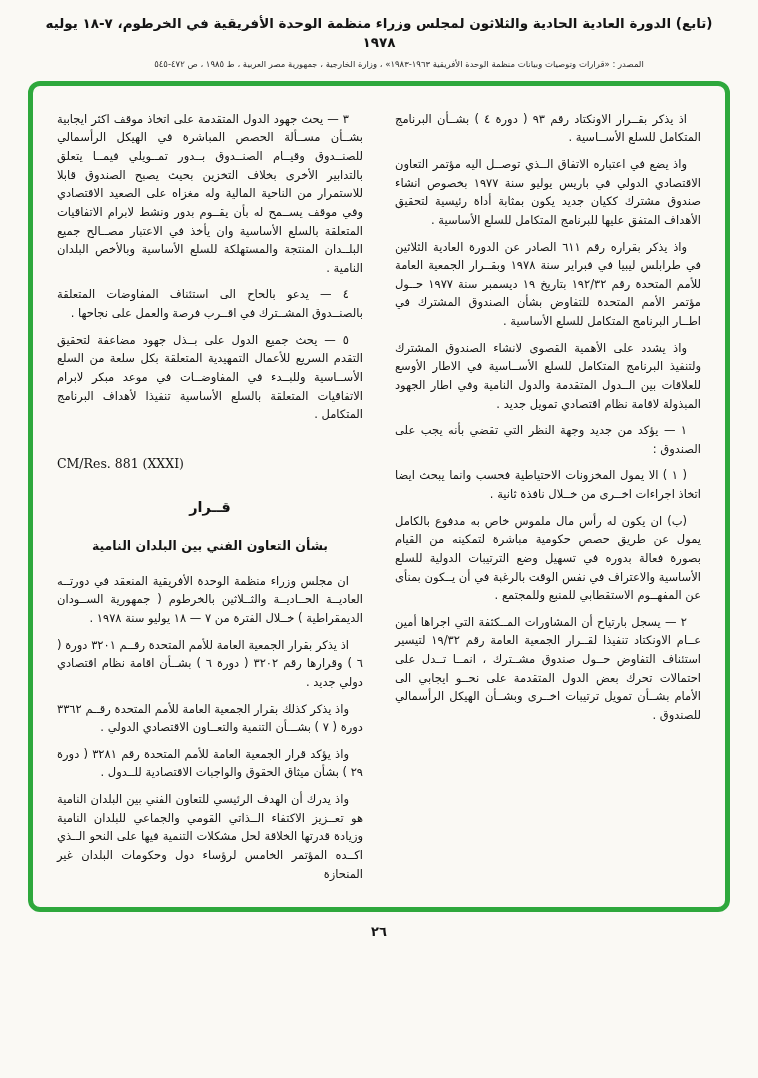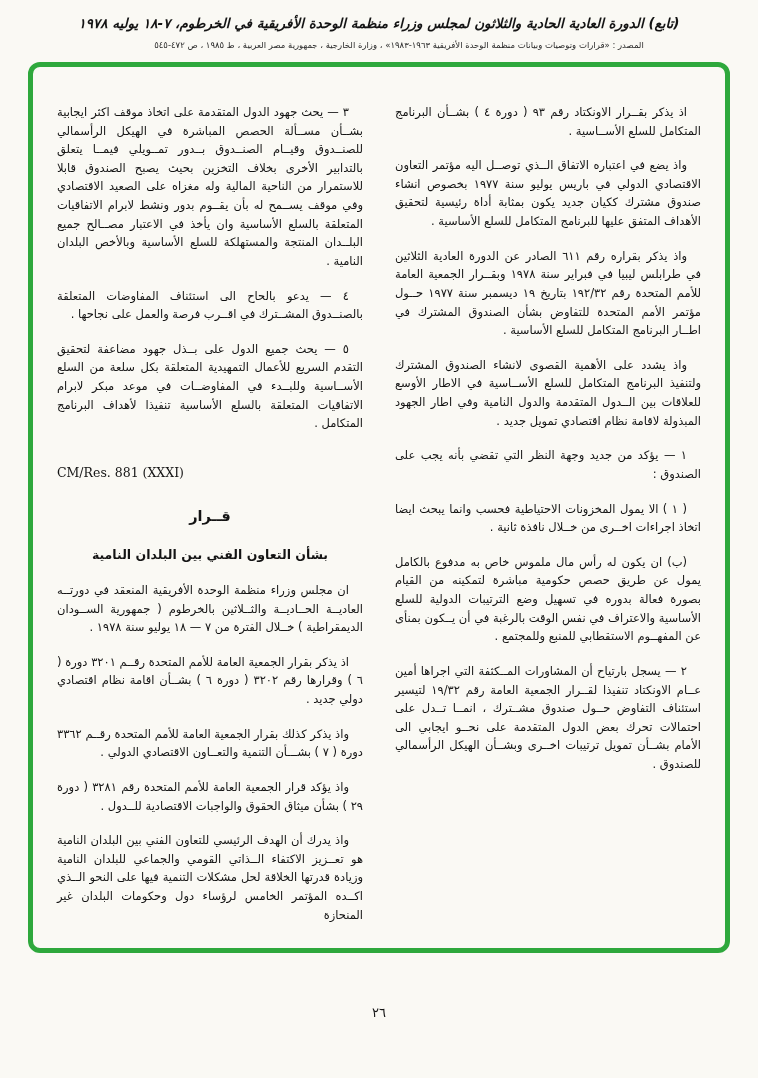--- a/index.html
+++ b/index.html
@@ -22,21 +22,20 @@
     direction: rtl;
     padding-top: 14px;
     position: relative;
   }
   .hdr-title {
     text-align: center;
     font-weight: bold;
     font-size: 13.5px;
     line-height: 1.4;
     padding: 0 30px;
-    font-style: italic;
   }
   .hdr-source {
     text-align: center;
     font-size: 8.5px;
     color: #2b2b2b;
     margin-top: 7px;
     padding: 0 30px;
     margin-left: 40px;
   }
   .content-box {
@@ -52,21 +51,21 @@
     direction: rtl;
   }
   .col {
     flex: 1 1 0;
     text-align: justify;
     font-size: 11.5px;
     line-height: 1.62;
     color: var(--ink);
   }
   .col p {
-    margin: 16px 0 8px 0;
+    margin: 4px 0 8px 0;
     text-indent: 14px;
   }
   .res-ref {
     direction: ltr;
     text-align: left;
     font-family: "DejaVu Serif", serif;
     font-size: 12.5px;
     margin: 30px 0 22px 0;
     text-indent: 0;
   }
@@ -77,24 +76,23 @@
     margin: 17px 0 16px 0;
   }
   .res-subtitle {
     text-align: center;
     font-size: 12.5px;
     font-weight: bold;
     margin: 0 0 16px 0;
   }
   .page-number {
     text-align: center;
-    font-weight: normal;
+    font-weight: bold;
     font-size: 13px;
     padding: 12px 0 10px 0;
-    margin-top: 40px;
   }
 </style>
 </head>
 <body>
 
 <div class="page">
 
   <header>
     <div class="hdr-title">(تابع) الدورة العادية الحادية والثلاثون لمجلس وزراء منظمة الوحدة الأفريقية في الخرطوم، ٧-١٨ يوليه ١٩٧٨</div>
     <div class="hdr-source">المصدر : «قرارات وتوصيات وبيانات منظمة الوحدة الأفريقية ١٩٦٣-١٩٨٣» ، وزارة الخارجية ، جمهورية مصر العربية ، ط ١٩٨٥ ، ص ٤٧٢-٥٤٥</div>

